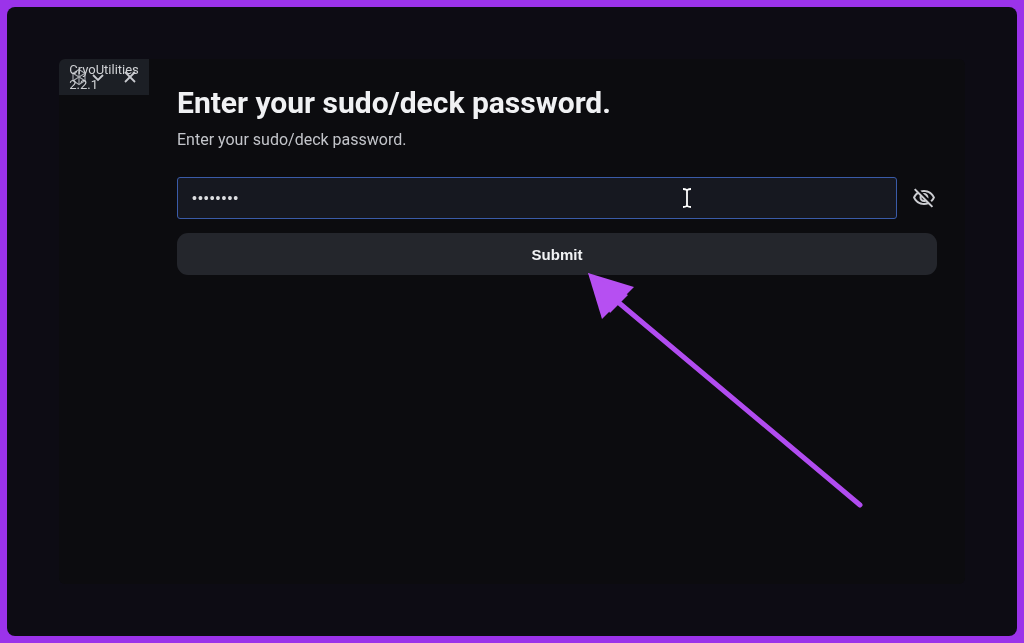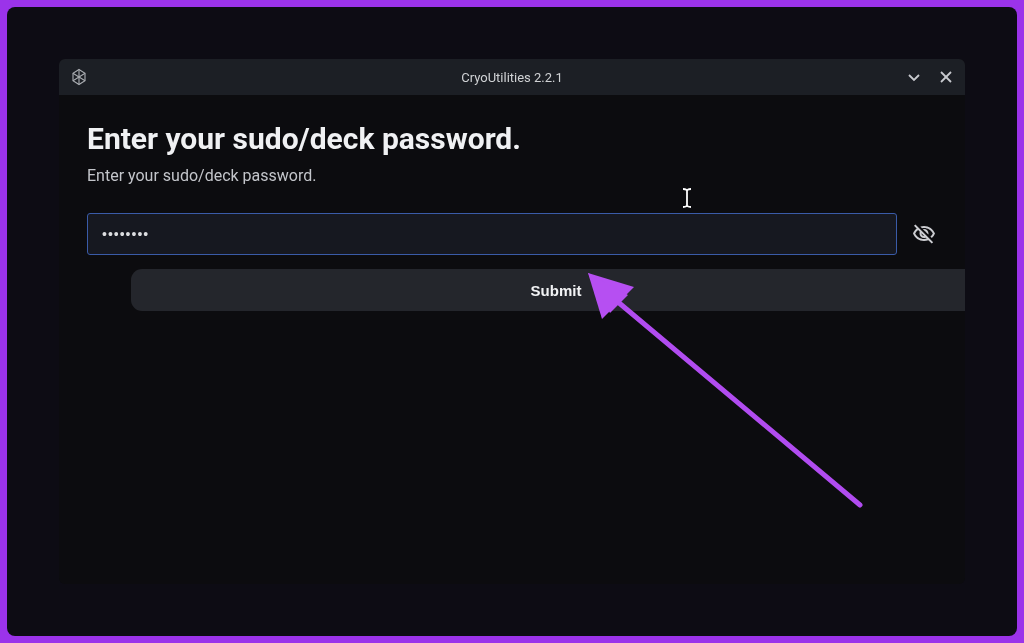--- a/index.html
+++ b/index.html
@@ -27,21 +27,21 @@
       position: relative;
     }
     
     .window {
       width: 100%;
       height: 100%;
       background: #0c0c0f;
       border-radius: 6px;
       overflow: hidden;
       display: flex;
-      flex-direction: column;
+      flex-direction: row;
       justify-content: flex-end;
     }
     
     .titlebar {
       height: 36px;
       background: #1c1f25;
       display: flex;
       align-items: center;
       padding: 0 10px;
       position: relative;
@@ -133,21 +133,20 @@
     .submit-btn {
       width: 100%;
       height: 42px;
       background: #24262c;
       border: none;
       border-radius: 11px;
       color: #f2f3f5;
       font-size: 15px;
       font-weight: 600;
       cursor: pointer;
-      margin-left: 44px;
     }
     
     .text-cursor {
       position: absolute;
       color: #fff;
       font-size: 19px;
       pointer-events: none;
       z-index: 100;
     }
     

